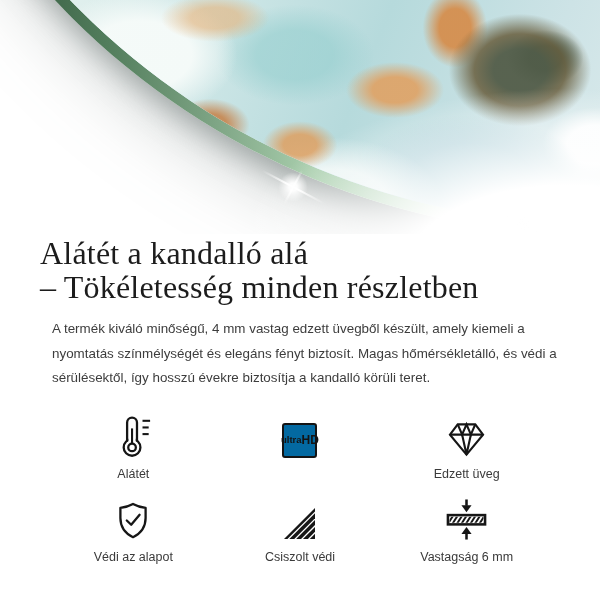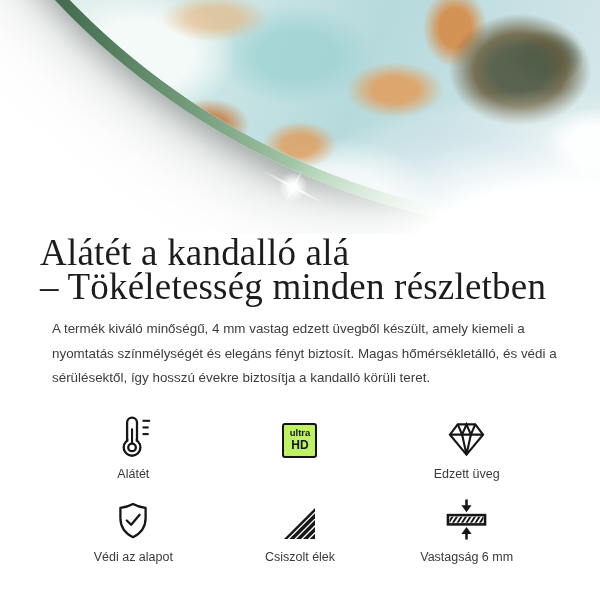--- a/index.html
+++ b/index.html
@@ -53,39 +53,39 @@
     background:linear-gradient(to right, rgba(255,255,255,0) 0%, #fff 42% 58%, rgba(255,255,255,0) 100%);}
   .sparkle .ray.r1{transform:rotate(28deg);}
   .sparkle .ray.r2{transform:rotate(118deg) scaleX(0.55);opacity:0.9;}
   .sparkle.s1{left:293px;top:187px;}
   .sparkle.s2{left:522px;top:224px;transform:scale(0.5);opacity:0.8;}
 
   
   .content{padding:0 40px;}
   h1{
     margin:2px 0 0;font-family:"Liberation Serif", serif;font-weight:400;
-    font-size:37px;line-height:34px;color:#1c1c1c;letter-spacing:0.2px;
+    font-size:32px;line-height:34px;color:#1c1c1c;letter-spacing:0.2px;
   }
   .desc{
     margin:13px 12px 0;width:512px;font-size:13.4px;line-height:24.5px;color:#3d3d3d;
   }
 
   
   .features{
     display:grid;grid-template-columns:repeat(3,1fr);
     margin:21px 10px 0;row-gap:13px;
   }
   .feature{display:flex;flex-direction:column;align-items:center;}
   .icon-box{height:46px;display:flex;align-items:flex-end;justify-content:center;}
   .feature-label{margin-top:9px;font-size:12.5px;line-height:15px;color:#3a3a3a;white-space:nowrap;}
 
   .uhd{
     width:31px;height:31px;border:2.6px solid #141414;border-radius:3px;
-    display:flex;flex-direction:column;align-items:center;justify-content:center;
-    color:#141414;font-weight:bold;background:#bef264;
+    display:flex;flex-direction:row;align-items:center;justify-content:center;
+    color:#141414;font-weight:bold;background:#0369a1;
   }
   .uhd .u{font-size:9.5px;line-height:9.5px;}
   .uhd .hd{font-size:12px;line-height:14.5px;}
   svg{display:block;}
 </style>
 </head>
 <body>
 
 <div class="page">
 
@@ -174,21 +174,21 @@
             <g clip-path="url(#triClip)" stroke="#161616" stroke-width="3.6">
               <line x1="0" y1="37" x2="37" y2="0"></line>
               <line x1="7" y1="37" x2="37" y2="7"></line>
               <line x1="14" y1="37" x2="37" y2="14"></line>
               <line x1="21" y1="37" x2="37" y2="21"></line>
               <line x1="28" y1="37" x2="37" y2="28"></line>
               <line x1="33" y1="37" x2="37" y2="33"></line>
             </g>
           </svg>
         </div>
-        <div class="feature-label">Csiszolt élek</div>
+        <div class="feature-label">Csiszolt védi</div>
       </div>
 
       <div class="feature">
         <div class="icon-box">
           <svg viewBox="0 0 44 44" width="43" height="43">
             <line x1="22" y1="1.5" x2="22" y2="8" stroke="#161616" stroke-width="2.6"></line>
             <polygon points="16.8,7.5 27.2,7.5 22,14.5" fill="#161616"></polygon>
             <rect x="3" y="17.5" width="38" height="9.5" fill="#ffffff" stroke="#161616" stroke-width="2.6"></rect>
             <defs>
                 <clipPath id="barClip">

